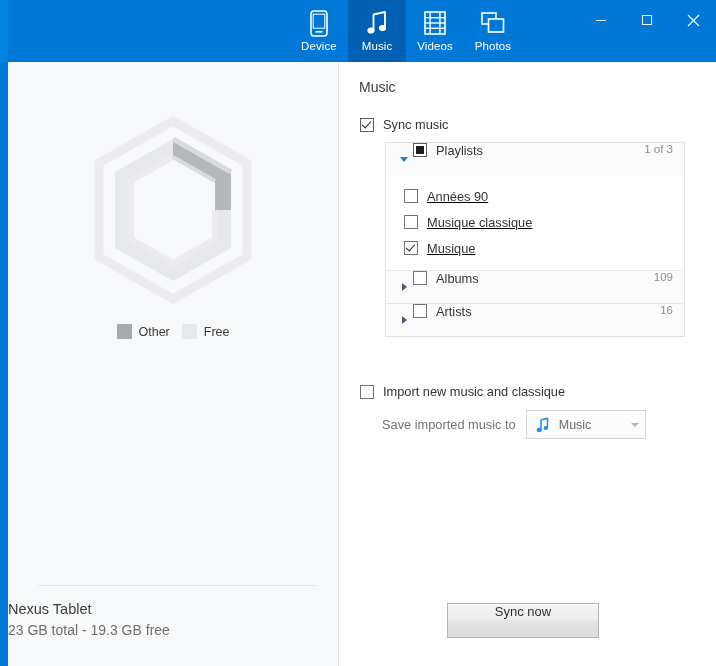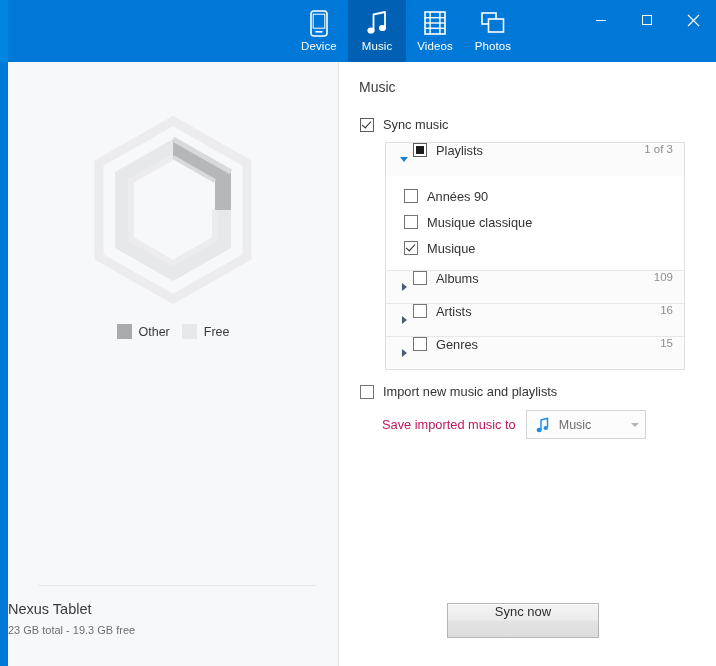--- a/index.html
+++ b/index.html
@@ -178,21 +178,21 @@
     left: 0;
     top: 537px;
     width: 330px;
   }
   .device-name {
     font-size: 14.5px;
     color: #3b3b3b;
     line-height: 20px;
   }
   .device-cap {
-    font-size: 11px;
+    font-size: 14px;
     color: #6f6f6f;
     line-height: 20px;
     margin-top: 1px;
   }
 
   
   .section-title {
     position: absolute;
     left: 20px;
     top: 17px;
@@ -308,20 +308,21 @@
 
   .children {
     background: #ffffff;
     padding: 7px 0 9px 0;
   }
   .child-row {
     display: flex;
     align-items: center;
     height: 26px;
     padding-left: 18px;
+    text-decoration: underline;
   }
   .child-label {
     font-size: 12.8px;
     color: #333333;
     margin-left: 9px;
     white-space: nowrap;
   }
 
   
   .import-row {
@@ -332,21 +333,21 @@
   .save-row {
     position: absolute;
     left: 43px;
     top: 348px;
     display: flex;
     align-items: center;
     gap: 10px;
   }
   .save-label {
     font-size: 12.8px;
-    color: #be185d;
+    color: #737373;
   }
   .combo {
     width: 120px;
     height: 29px;
     border: 1px solid #d3d4d6;
     background: #fcfcfc;
     display: flex;
     align-items: center;
     padding: 0 6px 0 9px;
     box-sizing: border-box;
@@ -558,34 +559,26 @@
 
         <div class="tree-row tree-group">
           <span class="twisty">
               <span class="tri-right"></span>
             </span>
           <span class="cbox light"></span>
           <span class="tree-label">Artists</span>
           <span class="tree-count">16</span>
         </div>
 
-        <div class="tree-row tree-group">
-          <span class="twisty">
-              <span class="tri-right"></span>
-            </span>
-          <span class="cbox light"></span>
-          <span class="tree-label">Genres</span>
-          <span class="tree-count">15</span>
-        </div>
 
       </div>
 
       <div class="cb-row import-row">
         <span class="cbox light"></span>
-        <span class="cb-label">Import new music and playlists</span>
+        <span class="cb-label">Import new music and classique</span>
       </div>
 
       <div class="save-row">
         <span class="save-label">Save imported music to</span>
         <div class="combo">
           <span class="combo-icon">
             <svg width="13" height="16" viewBox="0 0 13 16">
               <path d="M5 13 V3 L11.5 1.2 V10" fill="none" stroke="#1e90e8" stroke-width="1.5" stroke-linejoin="round"></path>
               <ellipse cx="3.2" cy="13" rx="2.6" ry="2.2" fill="#1e90e8"></ellipse>
               <ellipse cx="9.8" cy="11" rx="2.3" ry="2" fill="#1e90e8"></ellipse>

